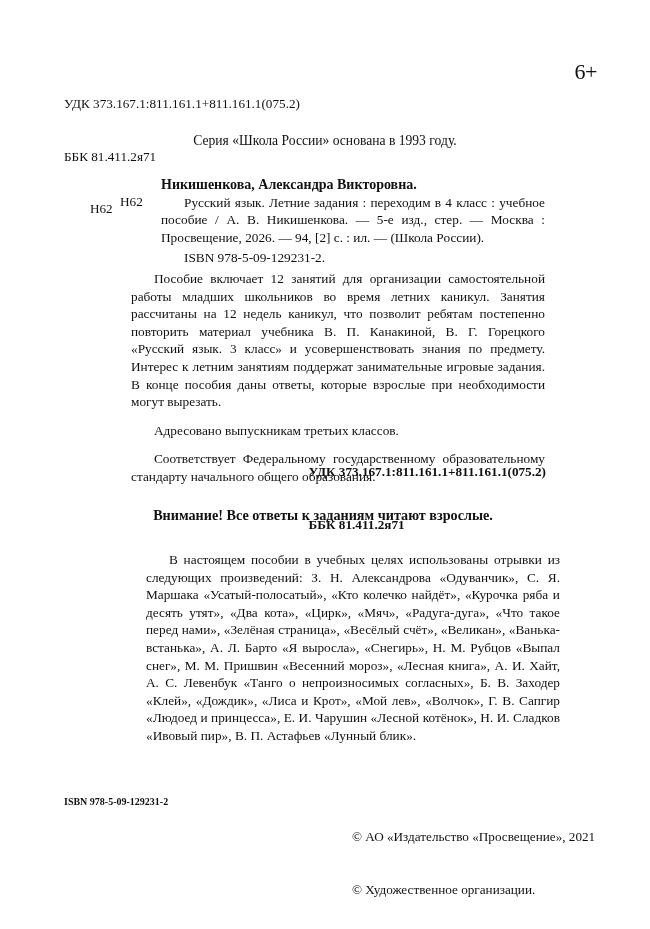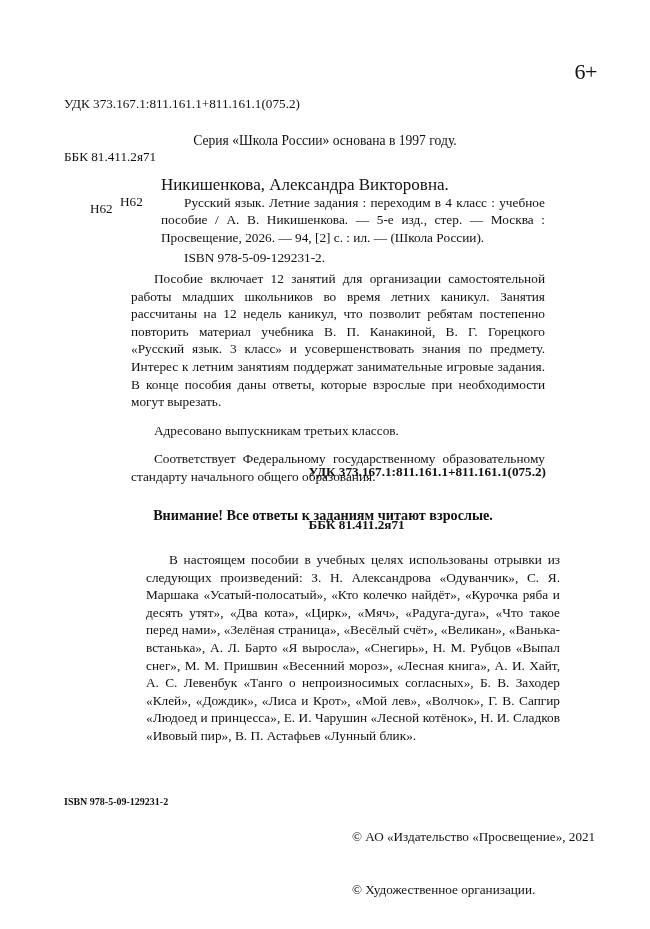--- a/index.html
+++ b/index.html
@@ -59,23 +59,23 @@
   
   .biblio {
     position: absolute;
     left: 161px;
     top: 176px;
     width: 384px;
     font-size: 13.3px;
     line-height: 17.6px;
   }
   .biblio-author {
-    font-weight: normal;
+    font-weight: bold;
     margin: 0 0 0 0;
-    font-size: 17px;
+    font-size: 14px;
   }
   .biblio-body {
     margin: 0;
     text-align: justify;
     text-justify: inter-word;
     text-indent: 23px;
   }
   .biblio-isbn {
     margin: 3px 0 8px 0;
     text-indent: 23px;
@@ -174,21 +174,21 @@
 <div class="page">
 
   <div class="top-codes">
     <span class="line">УДК 373.167.1:811.161.1+811.161.1(075.2)</span>
     <span class="line">ББК 81.411.2я71</span>
     <span class="line indent">Н62</span>
   </div>
 
   <div class="age-rating">6+</div>
 
-  <div class="series-line">Серия «Школа России» основана в 1997 году.</div>
+  <div class="series-line">Серия «Школа России» основана в 1993 году.</div>
 
   <div class="shelf-mark">Н62</div>
 
   <div class="biblio">
     <p class="biblio-author">Никишенкова, Александра Викторовна.</p>
     <p class="biblio-body">Русский язык. Летние задания : переходим в 4 класс : учебное пособие / А. В. Никишенкова. — 5-е изд., стер. — Москва : Просвещение, 2026. — 94, [2] с. : ил. — (Школа России).</p>
     <p class="biblio-isbn">ISBN 978-5-09-129231-2.</p>
   </div>
 
   <div class="annotation">

